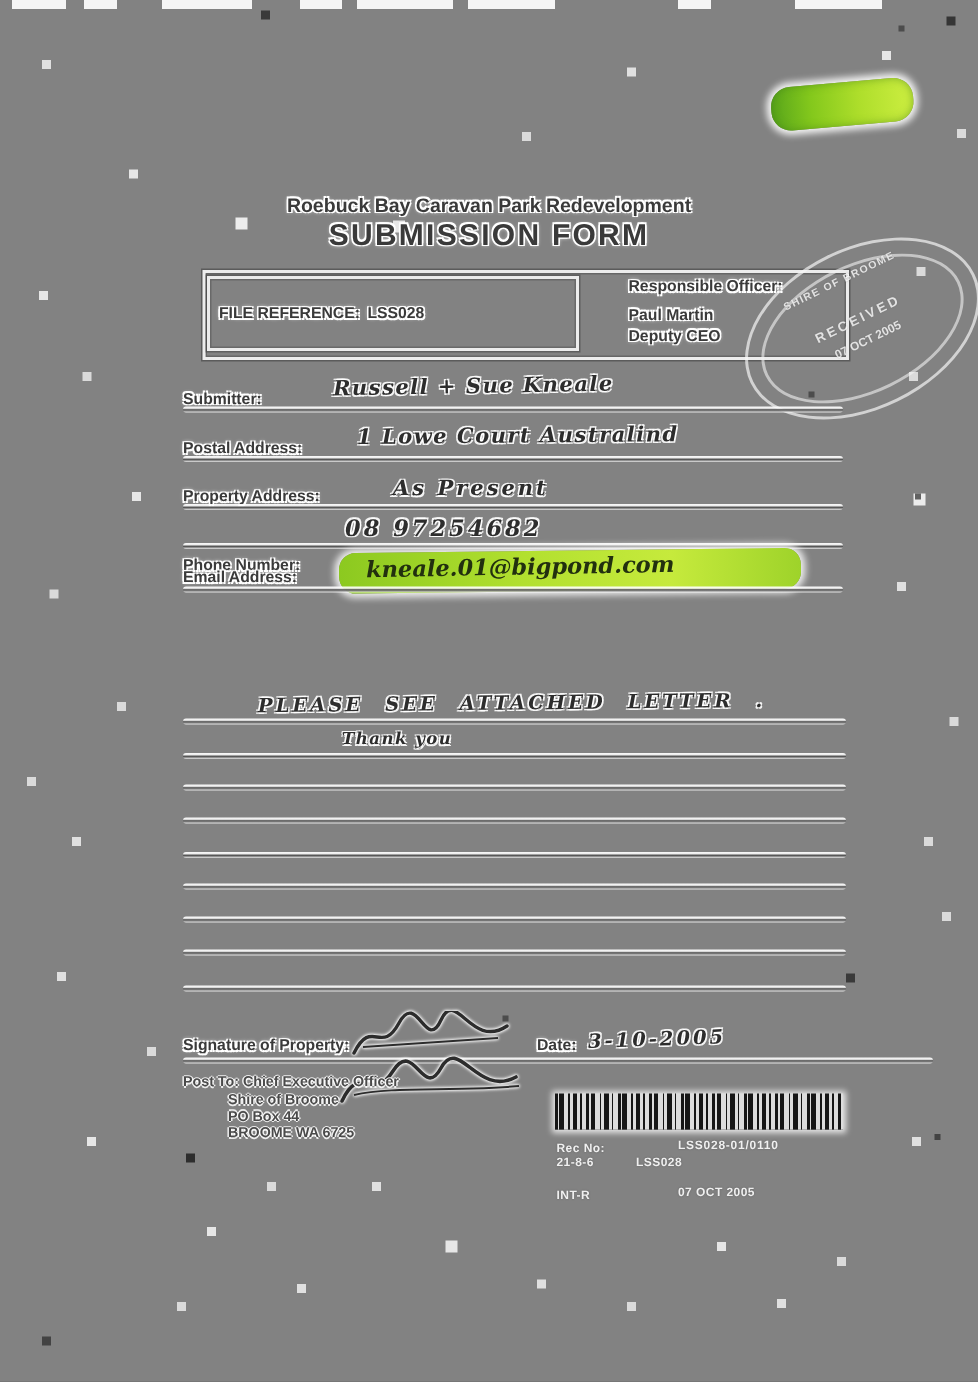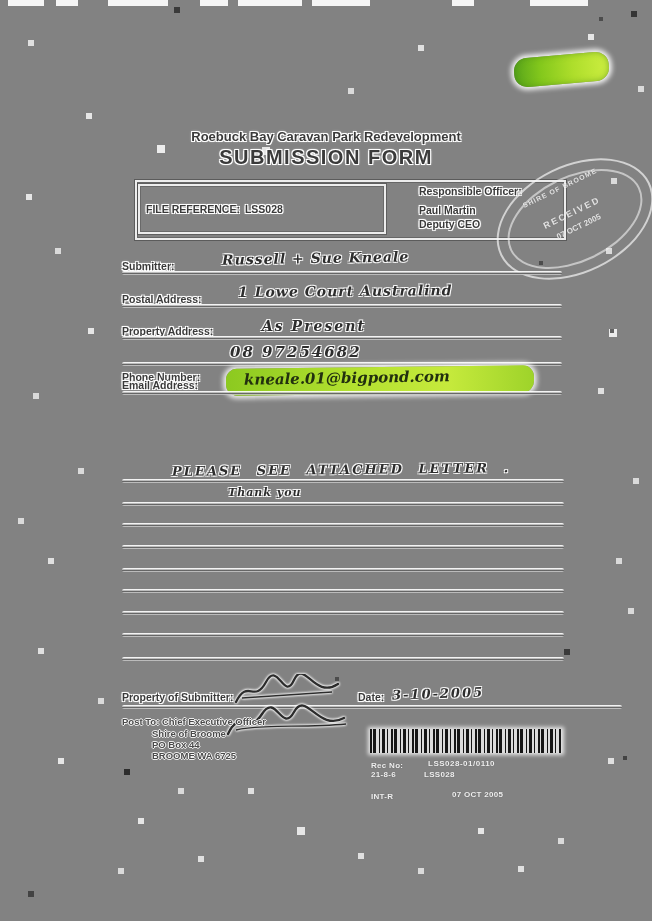--- a/index.html
+++ b/index.html
@@ -147,21 +147,21 @@
   <div class="rule" style="left:122px;top:479px;width:442px;"></div>
   <div class="rule" style="left:122px;top:502px;width:442px;"></div>
   <div class="rule" style="left:122px;top:523px;width:442px;"></div>
   <div class="rule" style="left:122px;top:545px;width:442px;"></div>
   <div class="rule" style="left:122px;top:568px;width:442px;"></div>
   <div class="rule" style="left:122px;top:589px;width:442px;"></div>
   <div class="rule" style="left:122px;top:611px;width:442px;"></div>
   <div class="rule" style="left:122px;top:633px;width:442px;"></div>
   <div class="rule" style="left:122px;top:657px;width:442px;"></div>
 
-  <div class="abs label halo" style="left:122px;top:691px;font-size:10.5px;">Property of Submitter:</div>
+  <div class="abs label halo" style="left:122px;top:691px;font-size:10.5px;">Signature of Property:</div>
   <svg class="abs scribble" style="left:232px;top:674px;" width="110" height="34" viewBox="0 0 110 34">
     <path d="M4 28 C 16 4, 22 30, 34 8 S 52 28, 62 6 S 82 26, 106 10" fill="none" stroke="#2c2c2c" stroke-width="2.3" stroke-linecap="round"></path>
     <path d="M10 24 L 100 18" fill="none" stroke="#2c2c2c" stroke-width="1.4"></path>
   </svg>
   <div class="abs label halo" style="left:358px;top:691px;">Date:</div>
   <div class="abs hand" style="left:392px;top:686px;font-size:13px;letter-spacing:2px;transform:rotate(-2deg);">3-10-2005</div>
   <div class="rule" style="left:122px;top:705px;width:500px;"></div>
 
   <svg class="abs scribble" style="left:222px;top:702px;" width="130" height="40" viewBox="0 0 130 40">
     <path d="M6 32 C 18 6, 26 34, 40 12 S 60 32, 72 10 S 96 30, 122 16" fill="none" stroke="#2c2c2c" stroke-width="2.4" stroke-linecap="round"></path>
@@ -169,18 +169,18 @@
   </svg>
 
   <div class="abs postto halo-soft" style="left:122px;top:716px;">Post To: Chief Executive Officer</div>
   <div class="abs postto halo-soft" style="left:152px;top:728px;">Shire of Broome</div>
   <div class="abs postto halo-soft" style="left:152px;top:739px;">PO Box 44</div>
   <div class="abs postto halo-soft" style="left:152px;top:750px;">BROOME WA 6725</div>
 
   <div class="abs barcode"></div>
   <div class="abs rec" style="left:371px;top:761px;">Rec No:</div>
   <div class="abs rec" style="left:371px;top:770px;">21-8-6</div>
-  <div class="abs rec" style="left:428px;top:759px;letter-spacing:.5px;">LSS028-01/0110</div>
+  <div class="abs rec" style="left:452px;top:759px;letter-spacing:.5px;">LSS028-01/0110</div>
   <div class="abs rec" style="left:424px;top:770px;">LSS028</div>
   <div class="abs rec" style="left:371px;top:792px;">INT-R</div>
   <div class="abs rec" style="left:452px;top:790px;">07 OCT 2005</div>
 
 </div>
 
 </body></html>

